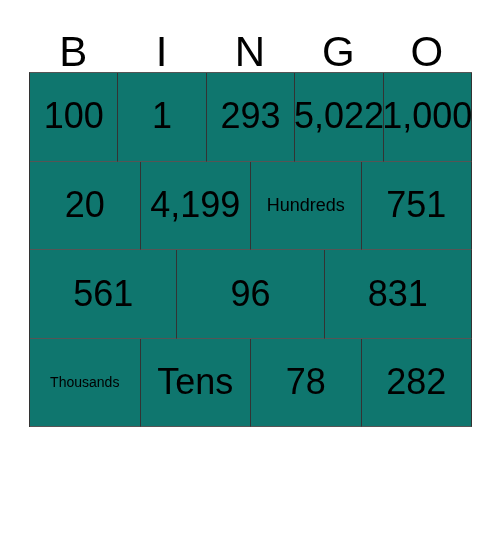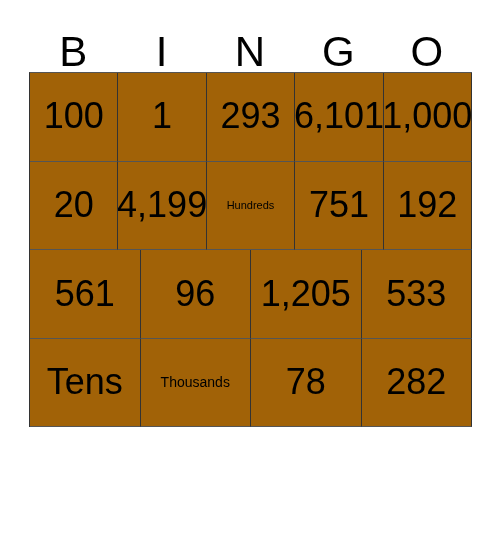--- a/index.html
+++ b/index.html
@@ -58,30 +58,30 @@
   .cell {
     flex: 1 1 0;
     min-width: 0;
     border-right: 1px solid #333333;
     border-bottom: 1px solid #555555;
     box-sizing: border-box;
     display: flex;
     align-items: center;
     justify-content: center;
     overflow: hidden;
-    background: #a16207;
+    background: #0f766e;
   }
   .cell-text {
     font-size: 36px;
     line-height: 1.02;
     white-space: nowrap;
     text-align: center;
   }
   
-  .cell-text.shrink-sm { font-size: 11px; }
+  .cell-text.shrink-sm { font-size: 18px; }
   .cell-text.shrink-xs { font-size: 14px; }
 </style>
 </head>
 <body>
 
 <div id="card">
 
   <div id="header-row">
     <div class="header-cell">
       <span>B</span>
@@ -106,67 +106,61 @@
       <div class="cell">
         <span class="cell-text">100</span>
       </div>
       <div class="cell">
         <span class="cell-text">1</span>
       </div>
       <div class="cell">
         <span class="cell-text">293</span>
       </div>
       <div class="cell">
-        <span class="cell-text">6,101</span>
+        <span class="cell-text">5,022</span>
       </div>
       <div class="cell">
         <span class="cell-text">1,000</span>
       </div>
     </div>
 
     <div class="grid-row">
       <div class="cell">
         <span class="cell-text">20</span>
       </div>
       <div class="cell">
         <span class="cell-text">4,199</span>
       </div>
       <div class="cell">
         <span class="cell-text shrink-sm">Hundreds</span>
       </div>
       <div class="cell">
         <span class="cell-text">751</span>
       </div>
-      <div class="cell">
-        <span class="cell-text">192</span>
-      </div>
     </div>
 
 
     <div class="grid-row">
       <div class="cell">
         <span class="cell-text">561</span>
       </div>
       <div class="cell">
         <span class="cell-text">96</span>
       </div>
       <div class="cell">
-        <span class="cell-text">1,205</span>
-      </div>
-      <div class="cell">
-        <span class="cell-text">533</span>
+        <span class="cell-text">831</span>
       </div>
     </div>
 
     <div class="grid-row">
       <div class="cell">
-        <span class="cell-text">Tens</span>
+        <span class="cell-text shrink-xs">Thousands</span>
       </div>
       <div class="cell">
-        <span class="cell-text shrink-xs">Thousands</span>
+        <span class="cell-text">Tens</span>
       </div>
       <div class="cell">
         <span class="cell-text">78</span>
       </div>
       <div class="cell">
         <span class="cell-text">282</span>
       </div>
     </div>
 
   </div>

